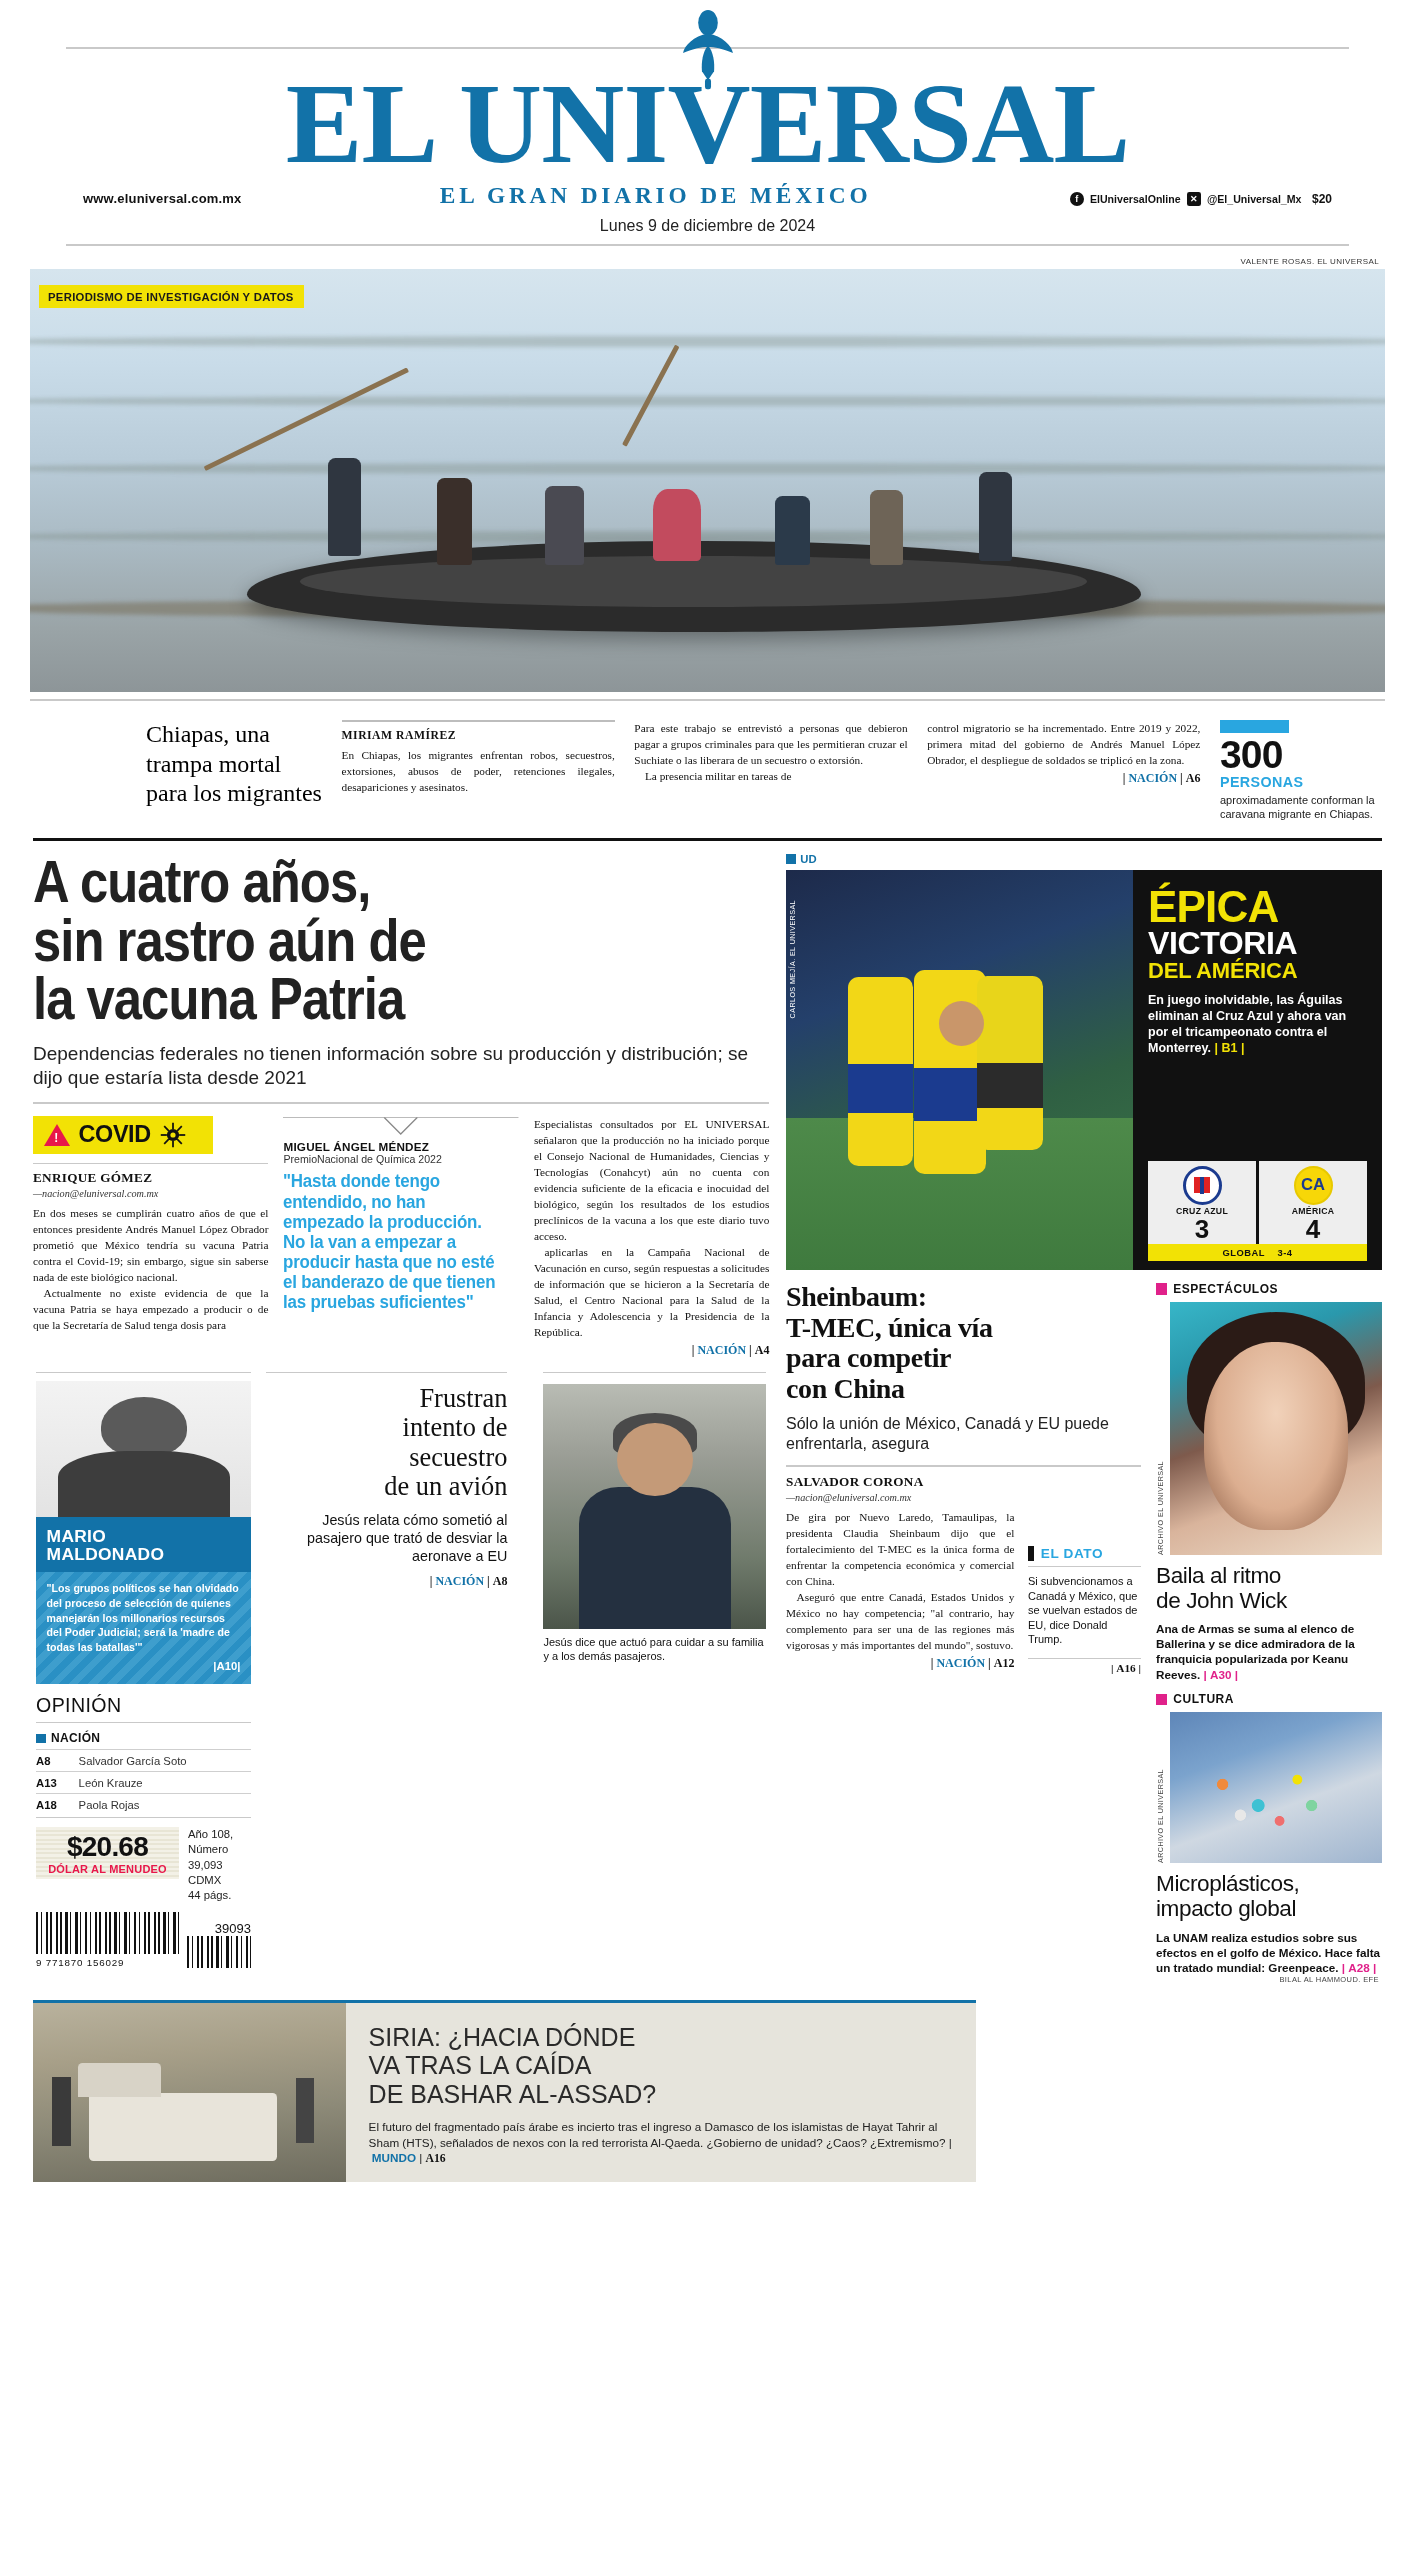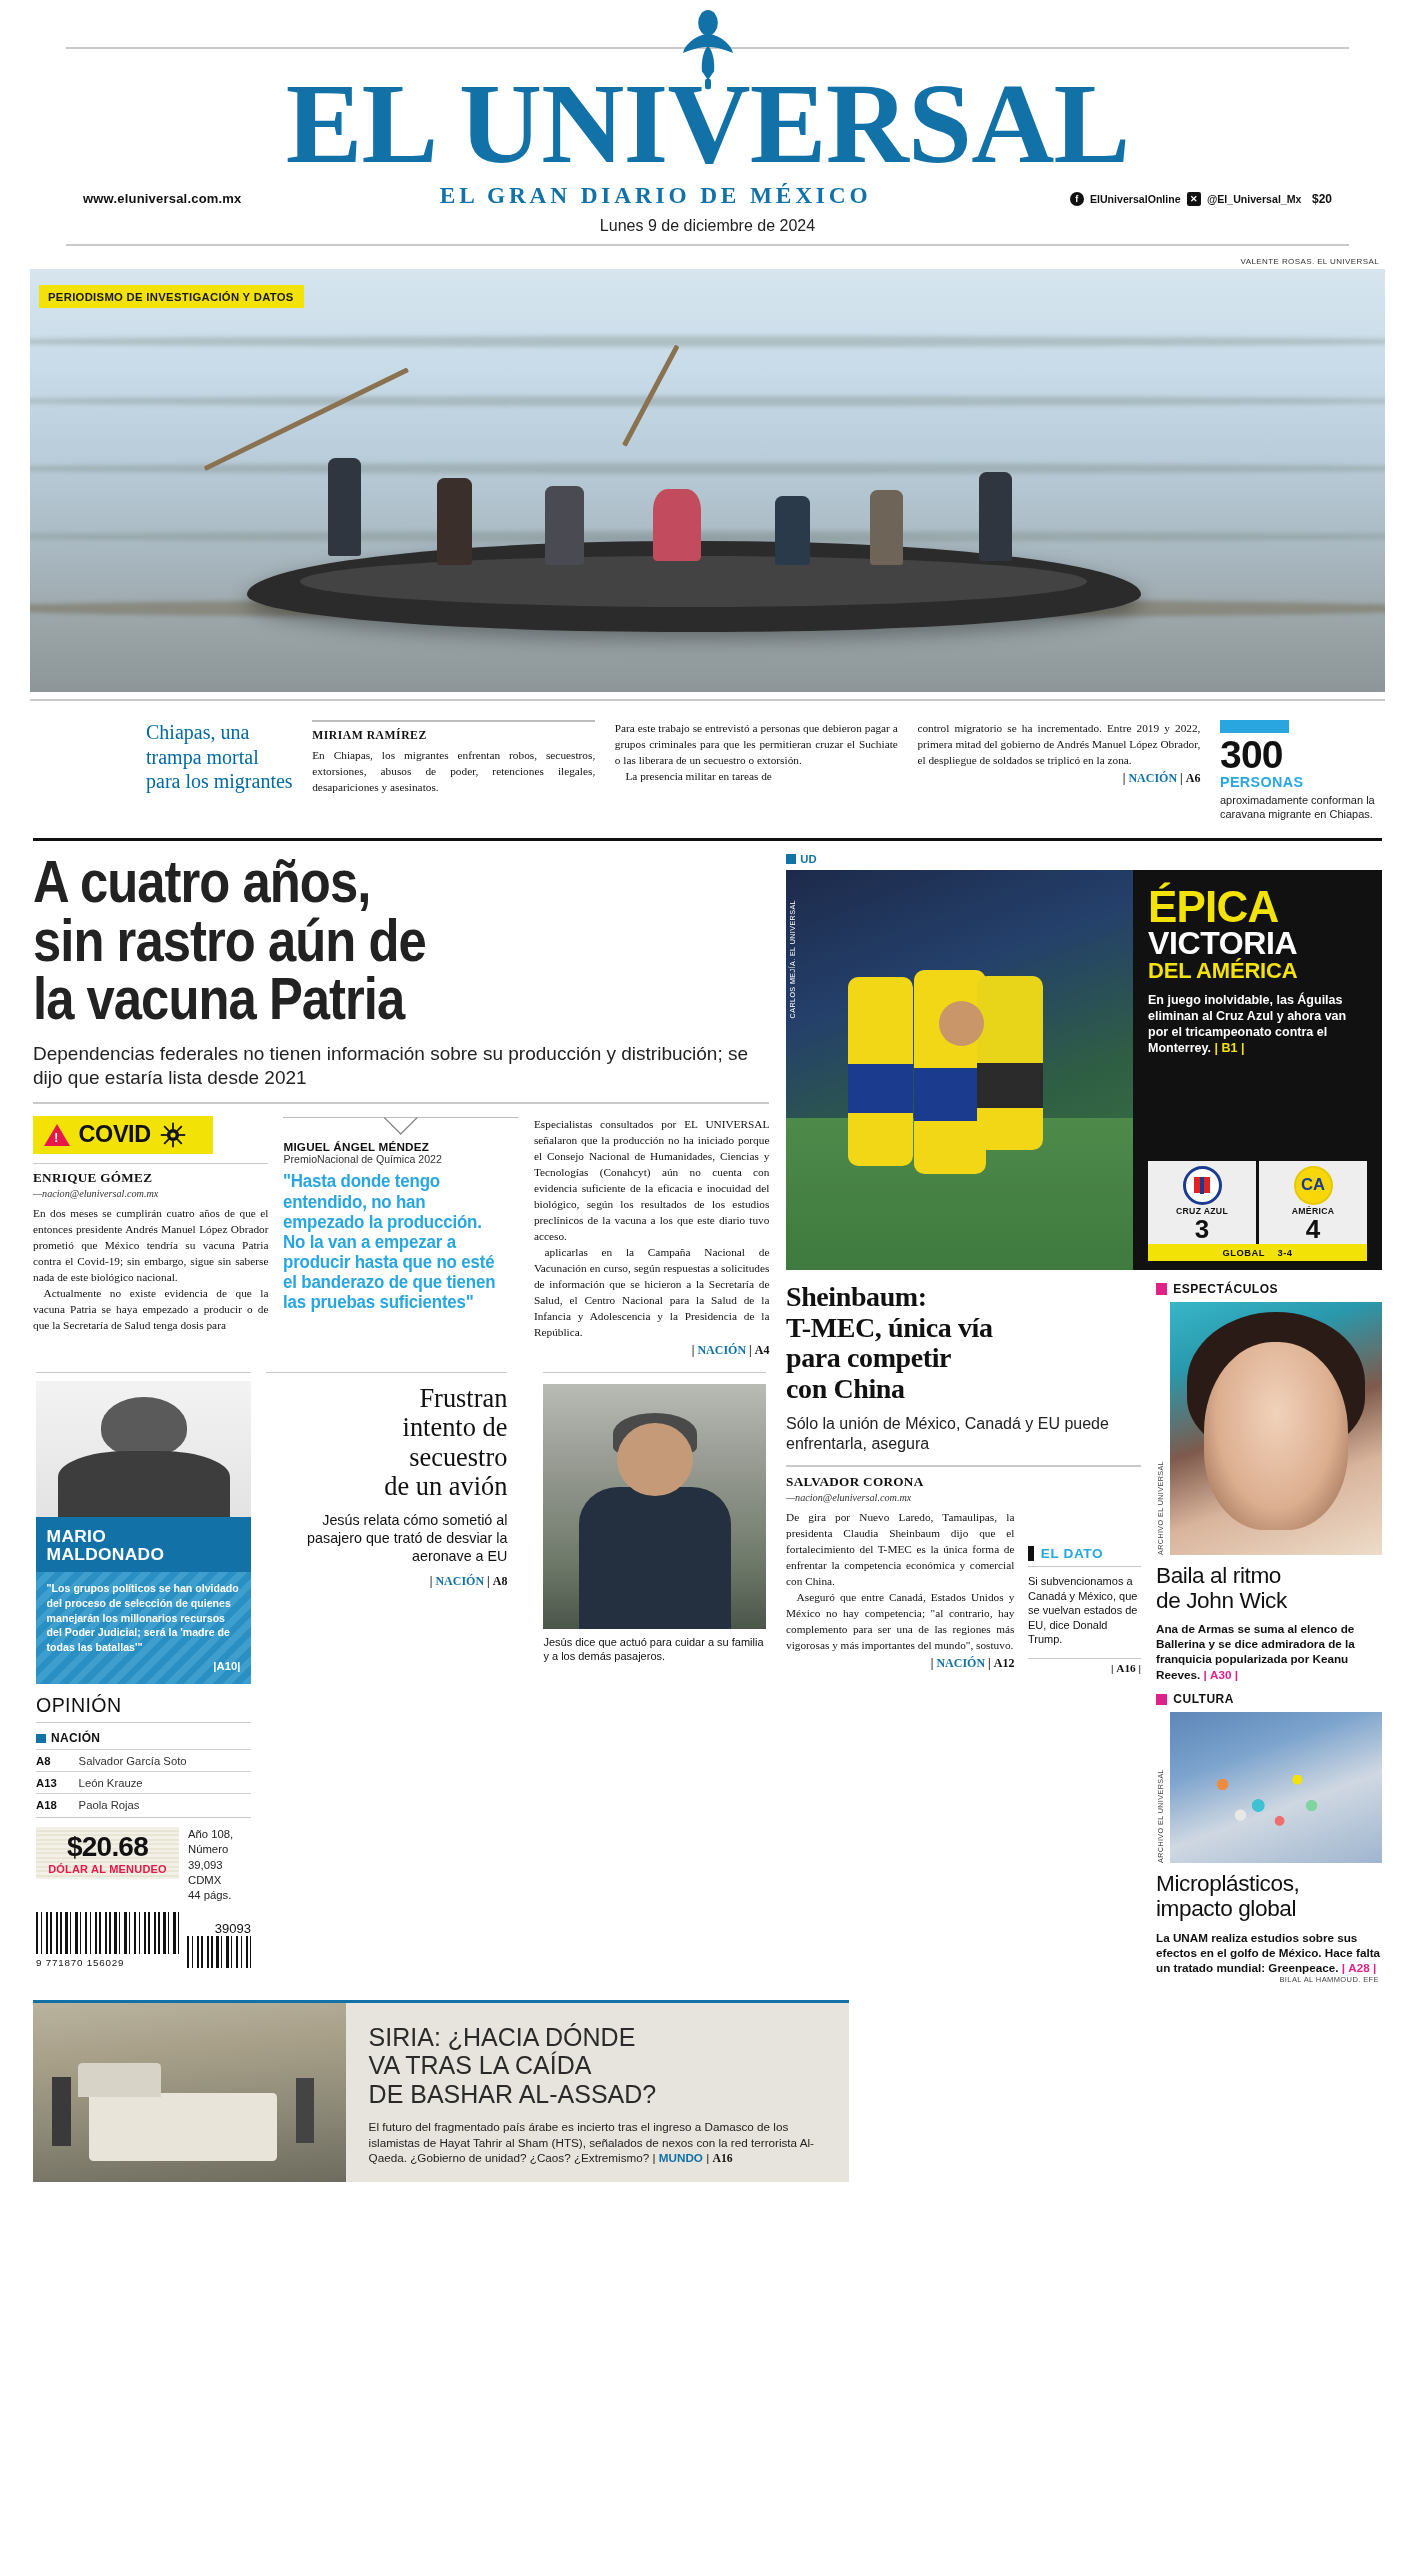--- a/index.html
+++ b/index.html
@@ -68,21 +68,21 @@
     font-family: "Liberation Serif", serif;
     font-size: 11.7px; padding: 8.3px 3px 0 3px; color: #111; font-weight: bold;
   }
   .rule-thin { height: 1.5px; background: #c9c9c9; margin-top: 7.5px; }
 
   
   .chiapas { display: flex; gap: 19.6px; padding: 19.6px 3px 0 3px; }
   .chiapas-title {
     flex: 0 0 226px;
     font-family: "Liberation Serif", serif;
-    font-size: 20px; line-height: 1.22; color: #0369a1; font-weight: normal;
+    font-size: 24px; line-height: 1.22; color: #000000; font-weight: normal;
     padding-left: 113px; white-space: nowrap;
   }
   .cc { flex: 1 1 0; }
   .cc .topline { height: 1.5px; background: #bdbdbd; margin-bottom: 6.8px; }
   .byline-sm { font-family:"Liberation Serif",serif; font-weight: bold; font-size: 11.7px; letter-spacing: 0.5px; margin-bottom: 5.3px;}
   .body-serif { font-family: "Liberation Serif", serif; font-size: 11.3px; line-height: 1.42; text-align: justify; }
   .body-serif p + p { text-indent: 10.6px; }
   .ref { font-family: "Liberation Serif", serif; text-align: right; font-weight: bold; font-size: 12px; margin-top: 3px; }
   .ref .sec { color: #1272a8; }
   .factbox { flex: 0 0 162px; }
@@ -590,21 +590,21 @@
           </div>
         </div>
       </div>
     </div>
   </div>
 
   <div style="padding:0 3px">
     <div style="display:flex;justify-content:flex-end;padding-right:3px">
       <div style="font-size:7.5px;letter-spacing:0.4px;color:#444;margin-bottom:2.3px">BILAL AL HAMMOUD. EFE</div>
     </div>
-    <div class="siria-band" style="width:816px">
+    <div class="siria-band" style="width:943px">
       <div class="siria-photo">
         <div class="truck"></div>
         <div style="position:absolute;left:6%;bottom:20%;width:19.6px;height:69px;background:#3a3a3a"></div>
         <div style="position:absolute;left:84%;bottom:22%;width:18px;height:65px;background:#444"></div>
       </div>
       <div class="siria-text">
         <div class="siria-head">
           <div>SIRIA: ¿HACIA DÓNDE</div>
           <div>VA TRAS LA CAÍDA</div>
           <div>DE BASHAR AL-ASSAD?</div>

